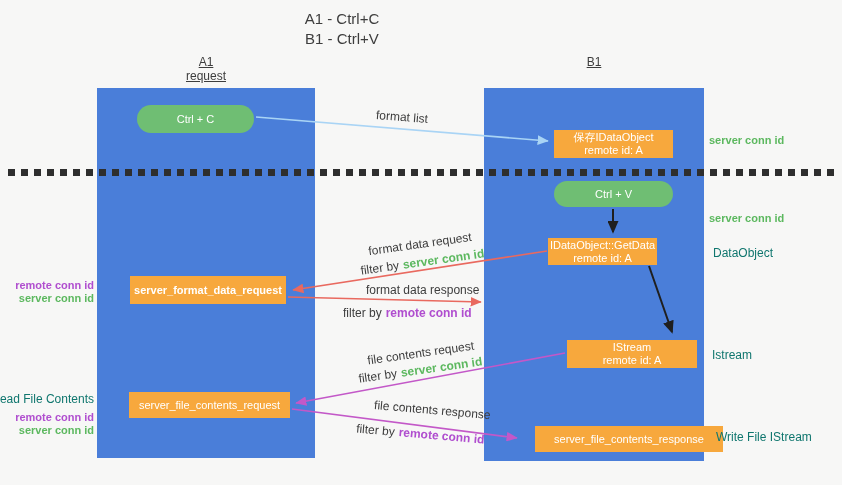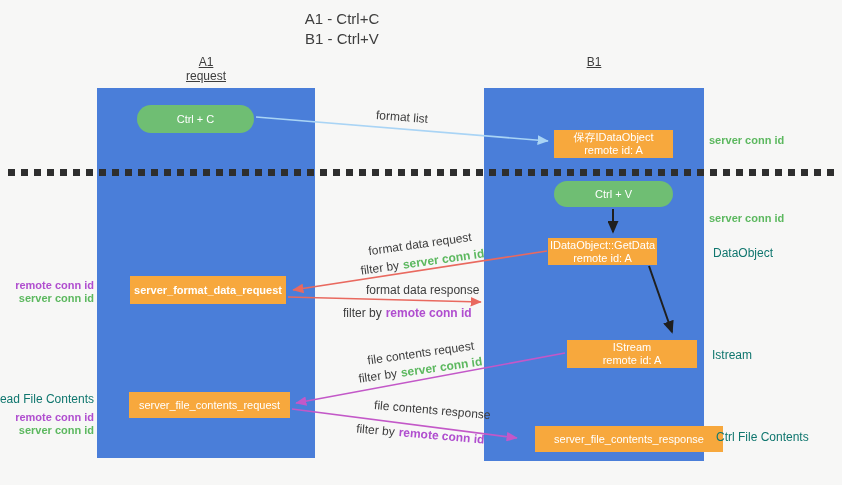--- a/index.html
+++ b/index.html
@@ -171,15 +171,15 @@
   <div class="slabel left bold-purple" style="top:279px;">remote conn id</div>
   <div class="slabel left bold-green" style="top:292px;">server conn id</div>
   <div class="slabel left plain" style="top:392px;">Read File Contents</div>
   <div class="slabel left bold-purple" style="top:411px;">remote conn id</div>
   <div class="slabel left bold-green" style="top:424px;">server conn id</div>
 
   <div class="slabel bold-green" style="left:709px;top:134px;">server conn id</div>
   <div class="slabel bold-green" style="left:709px;top:212px;">server conn id</div>
   <div class="slabel plain" style="left:713px;top:246px;">DataObject</div>
   <div class="slabel plain" style="left:712px;top:348px;">Istream</div>
-  <div class="slabel plain" style="left:716px;top:430px;">Ctrl File Contents</div>
+  <div class="slabel plain" style="left:716px;top:430px;">Write File IStream</div>
 
 </div>
 
 </body></html>

